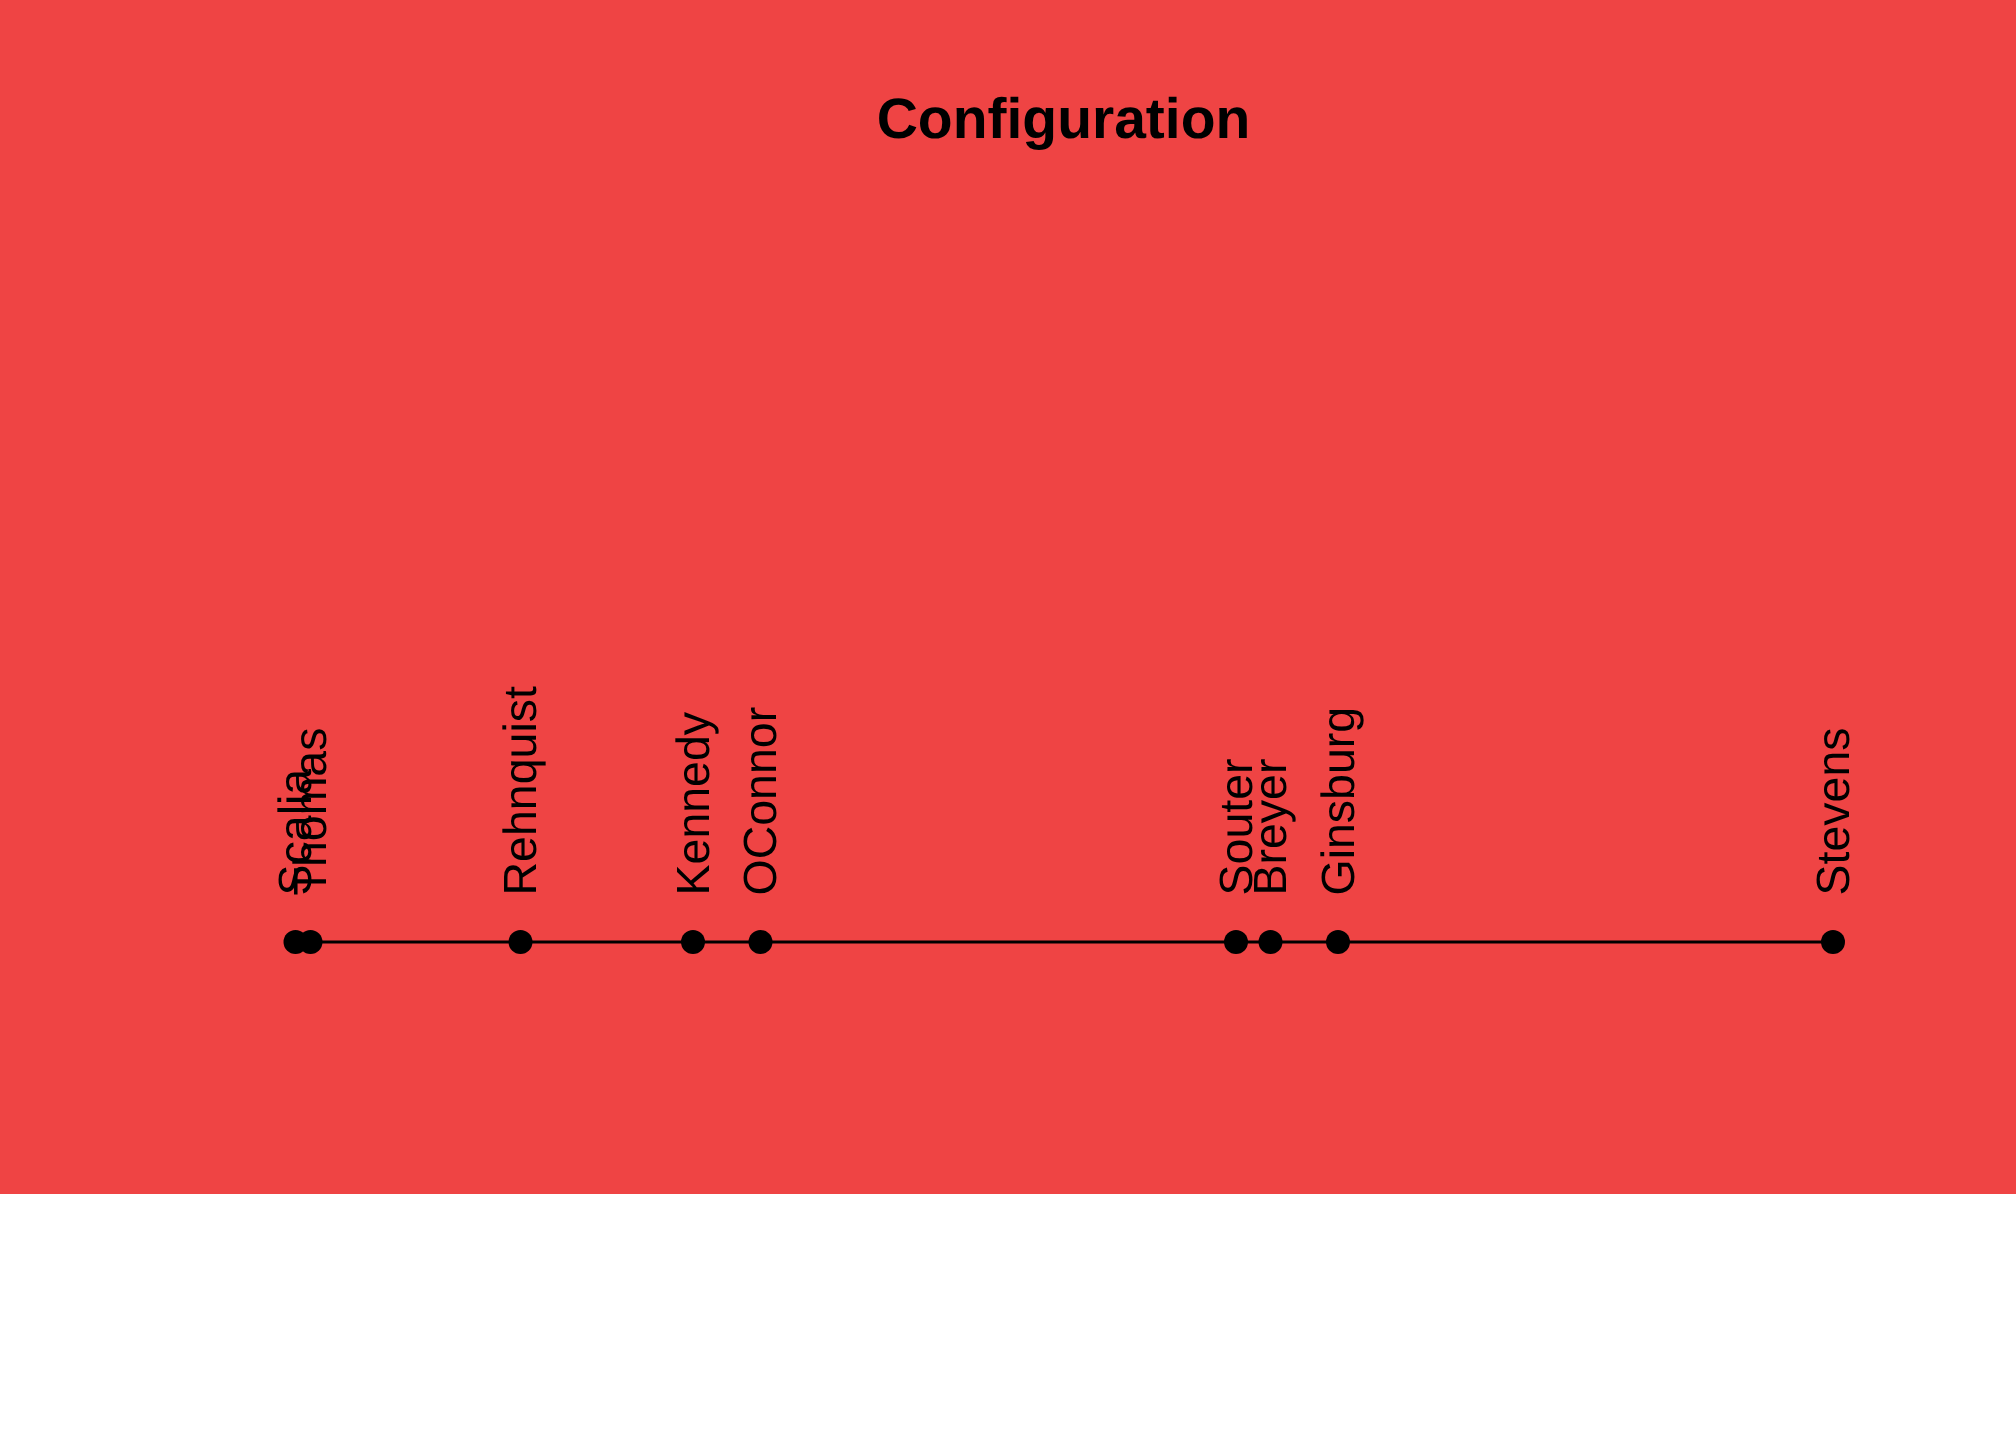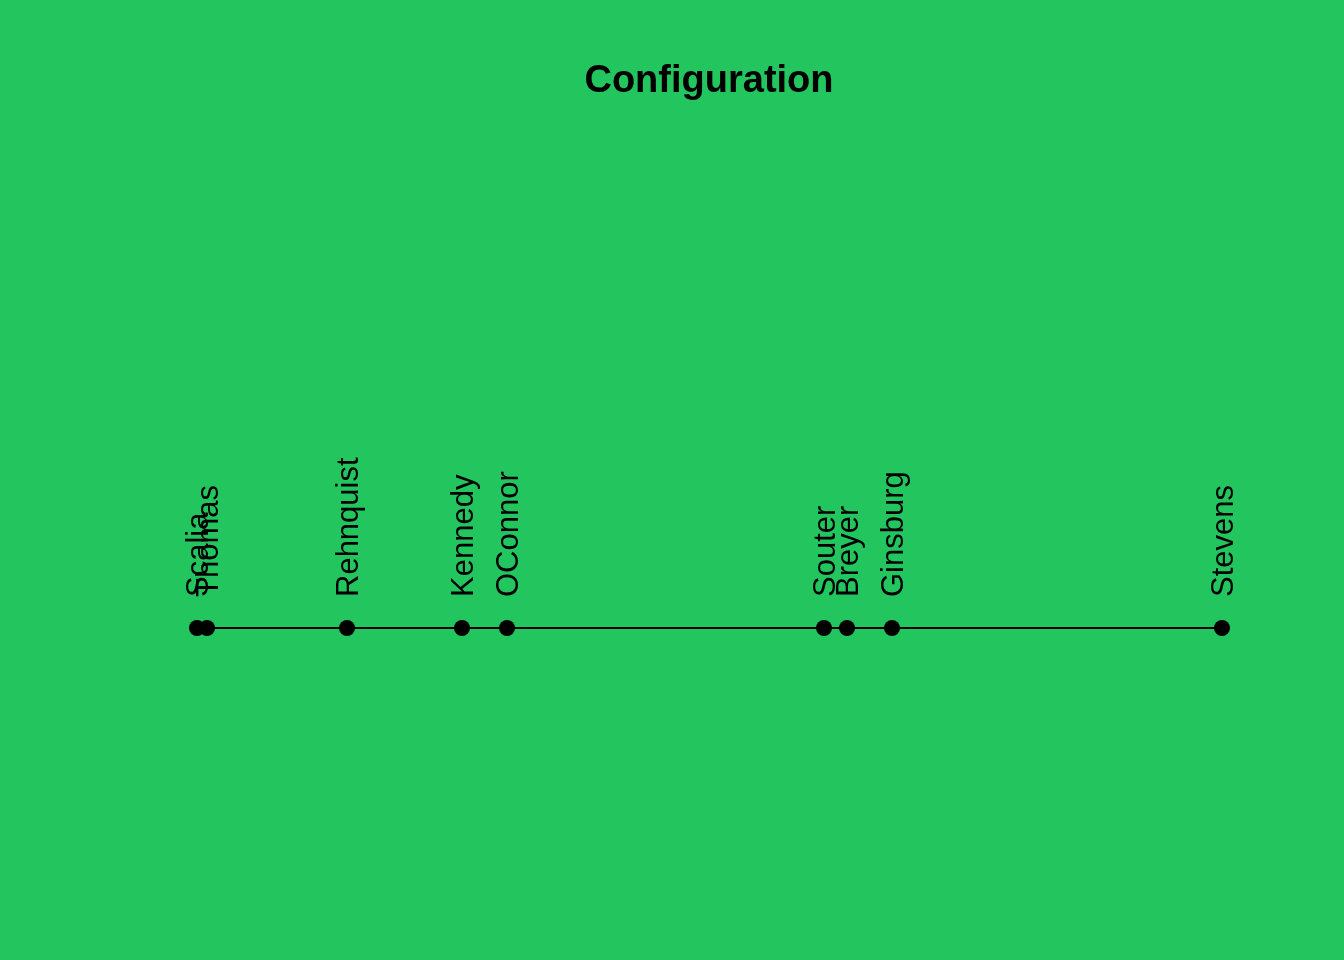--- a/index.html
+++ b/index.html
@@ -3,22 +3,22 @@
 <meta charset="utf-8">
 <style>
   html, body {
     margin: 0;
     padding: 0;
     background: #ffffff;
   }
   .plot-canvas {
     position: relative;
     width: 1344px;
-    height: 960px;
-    background: #22c55e;
+    height: 796px;
+    background: #ef4444;
     overflow: hidden;
   }
   svg.chart {
     display: block;
     width: 1344px;
     height: 960px;
   }
   .chart-title {
     font-family: "Liberation Sans", sans-serif;
     font-size: 38px;

